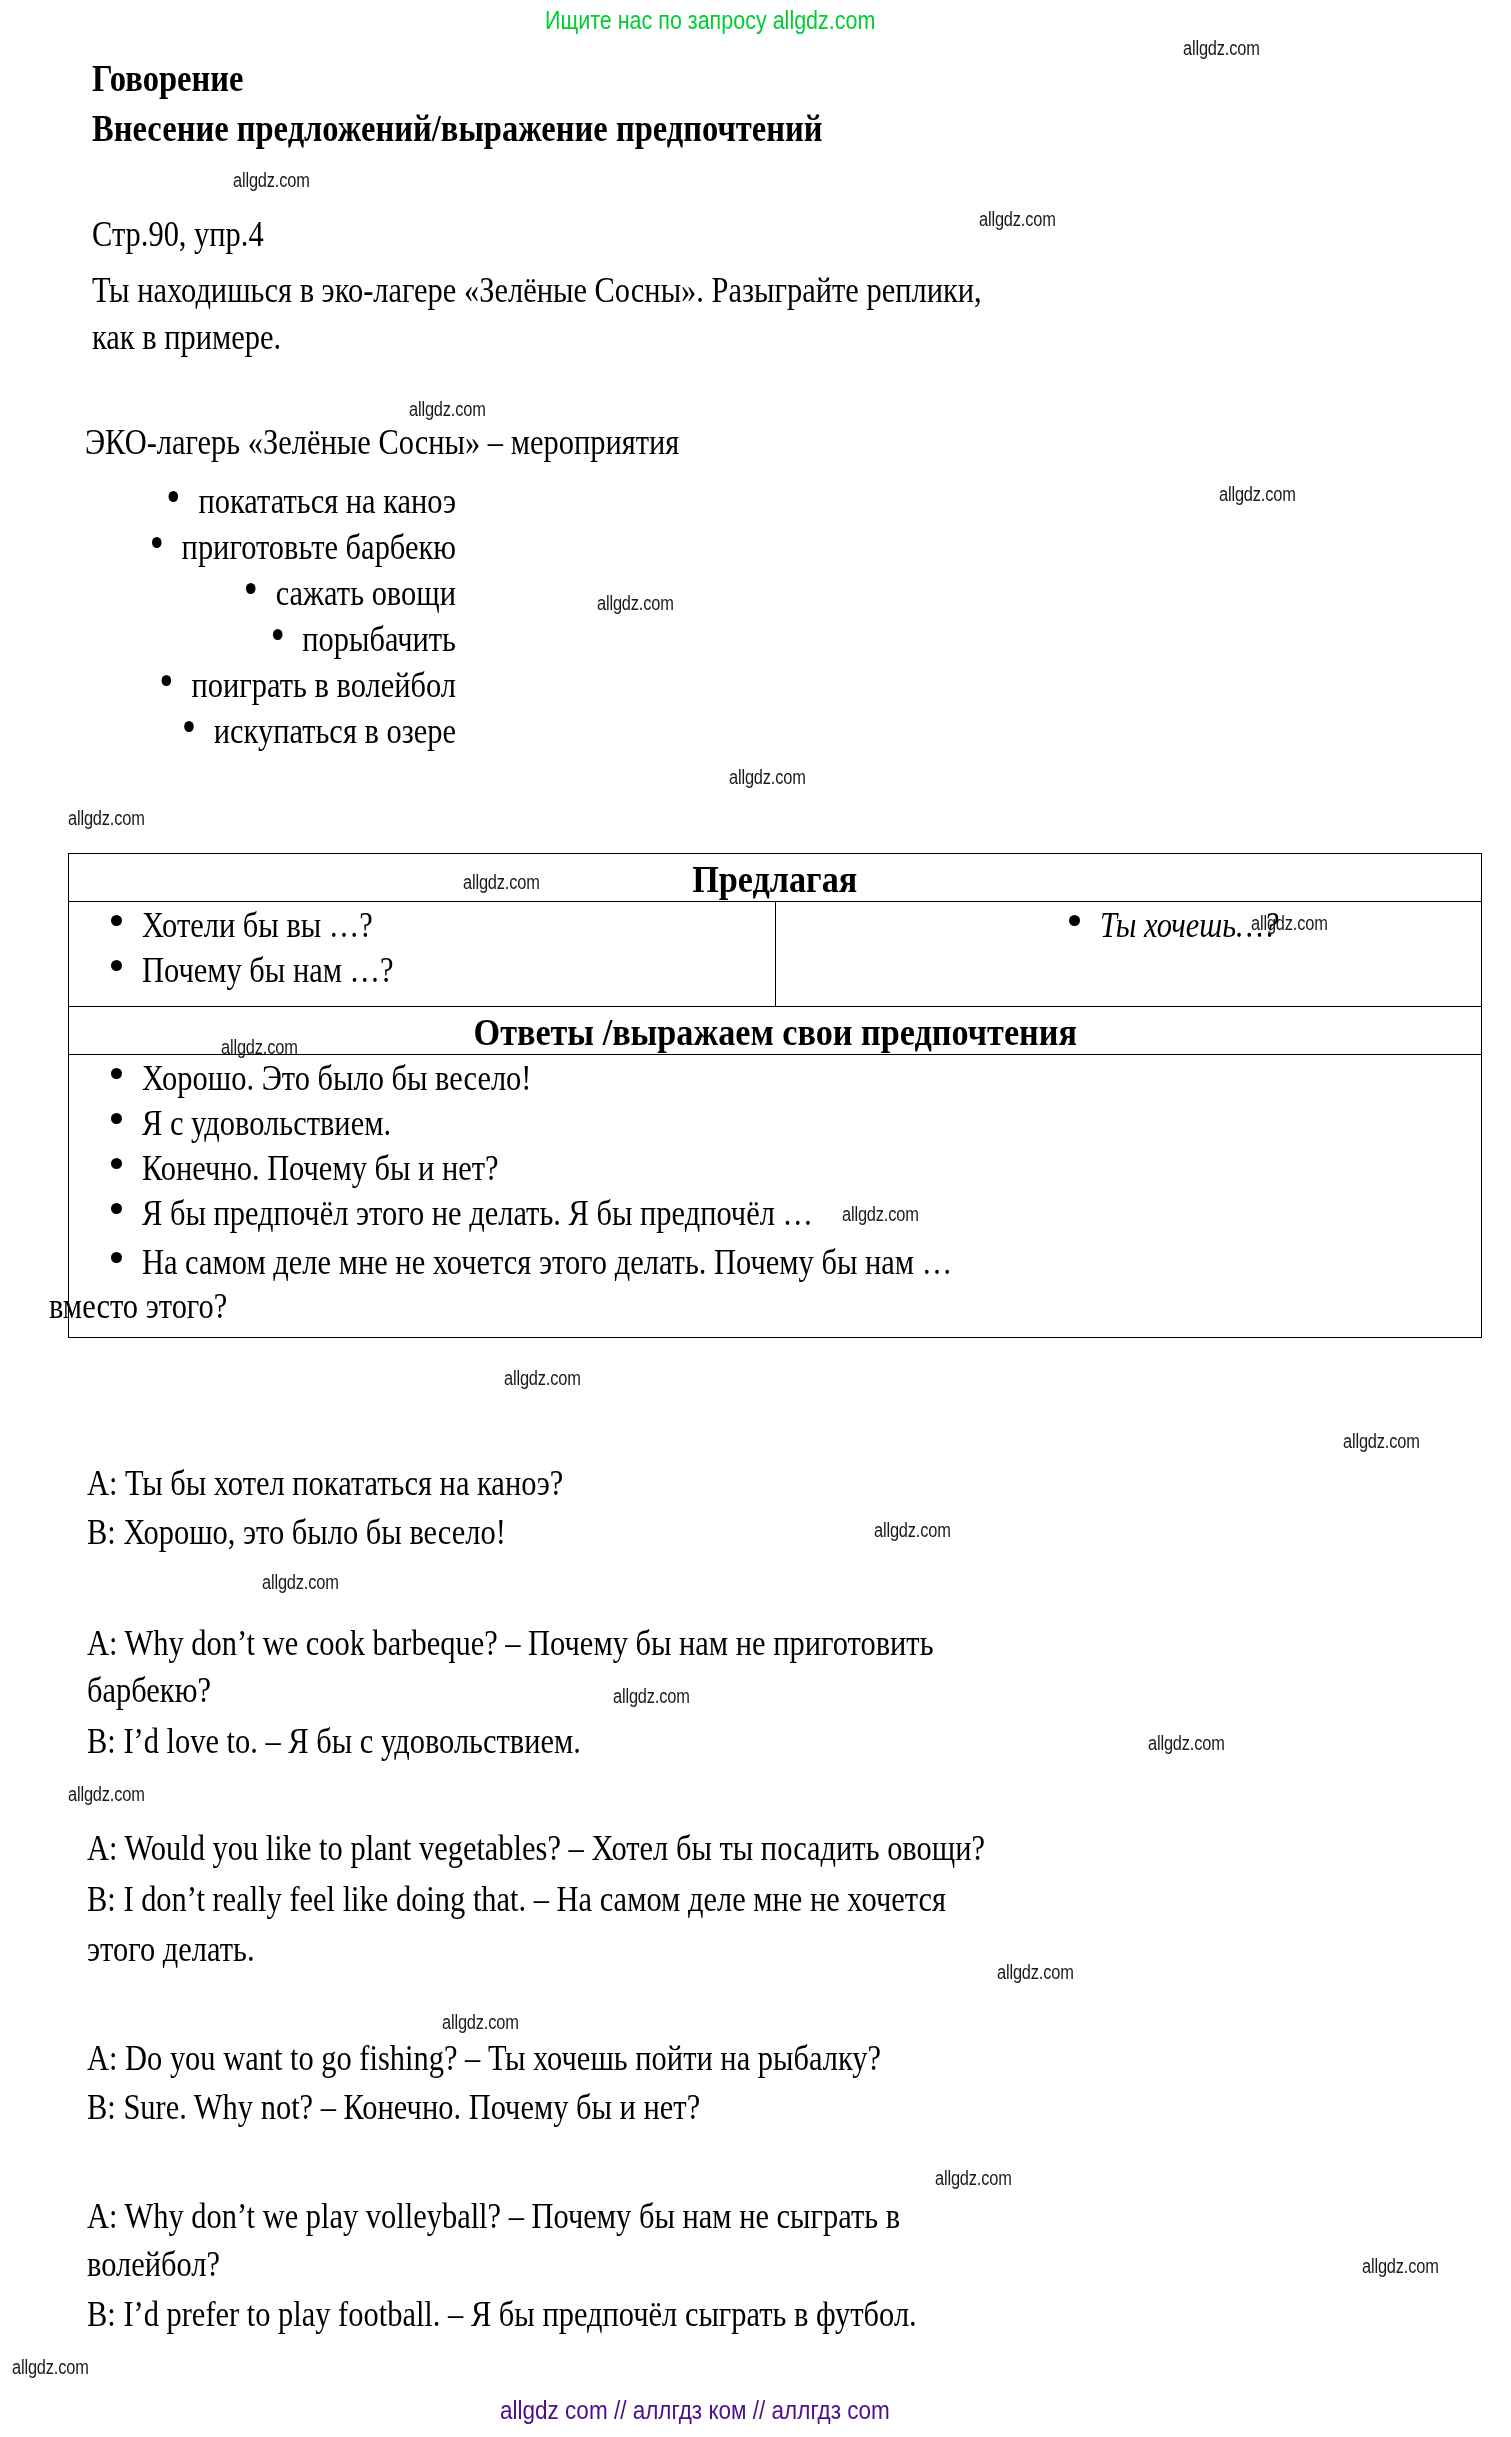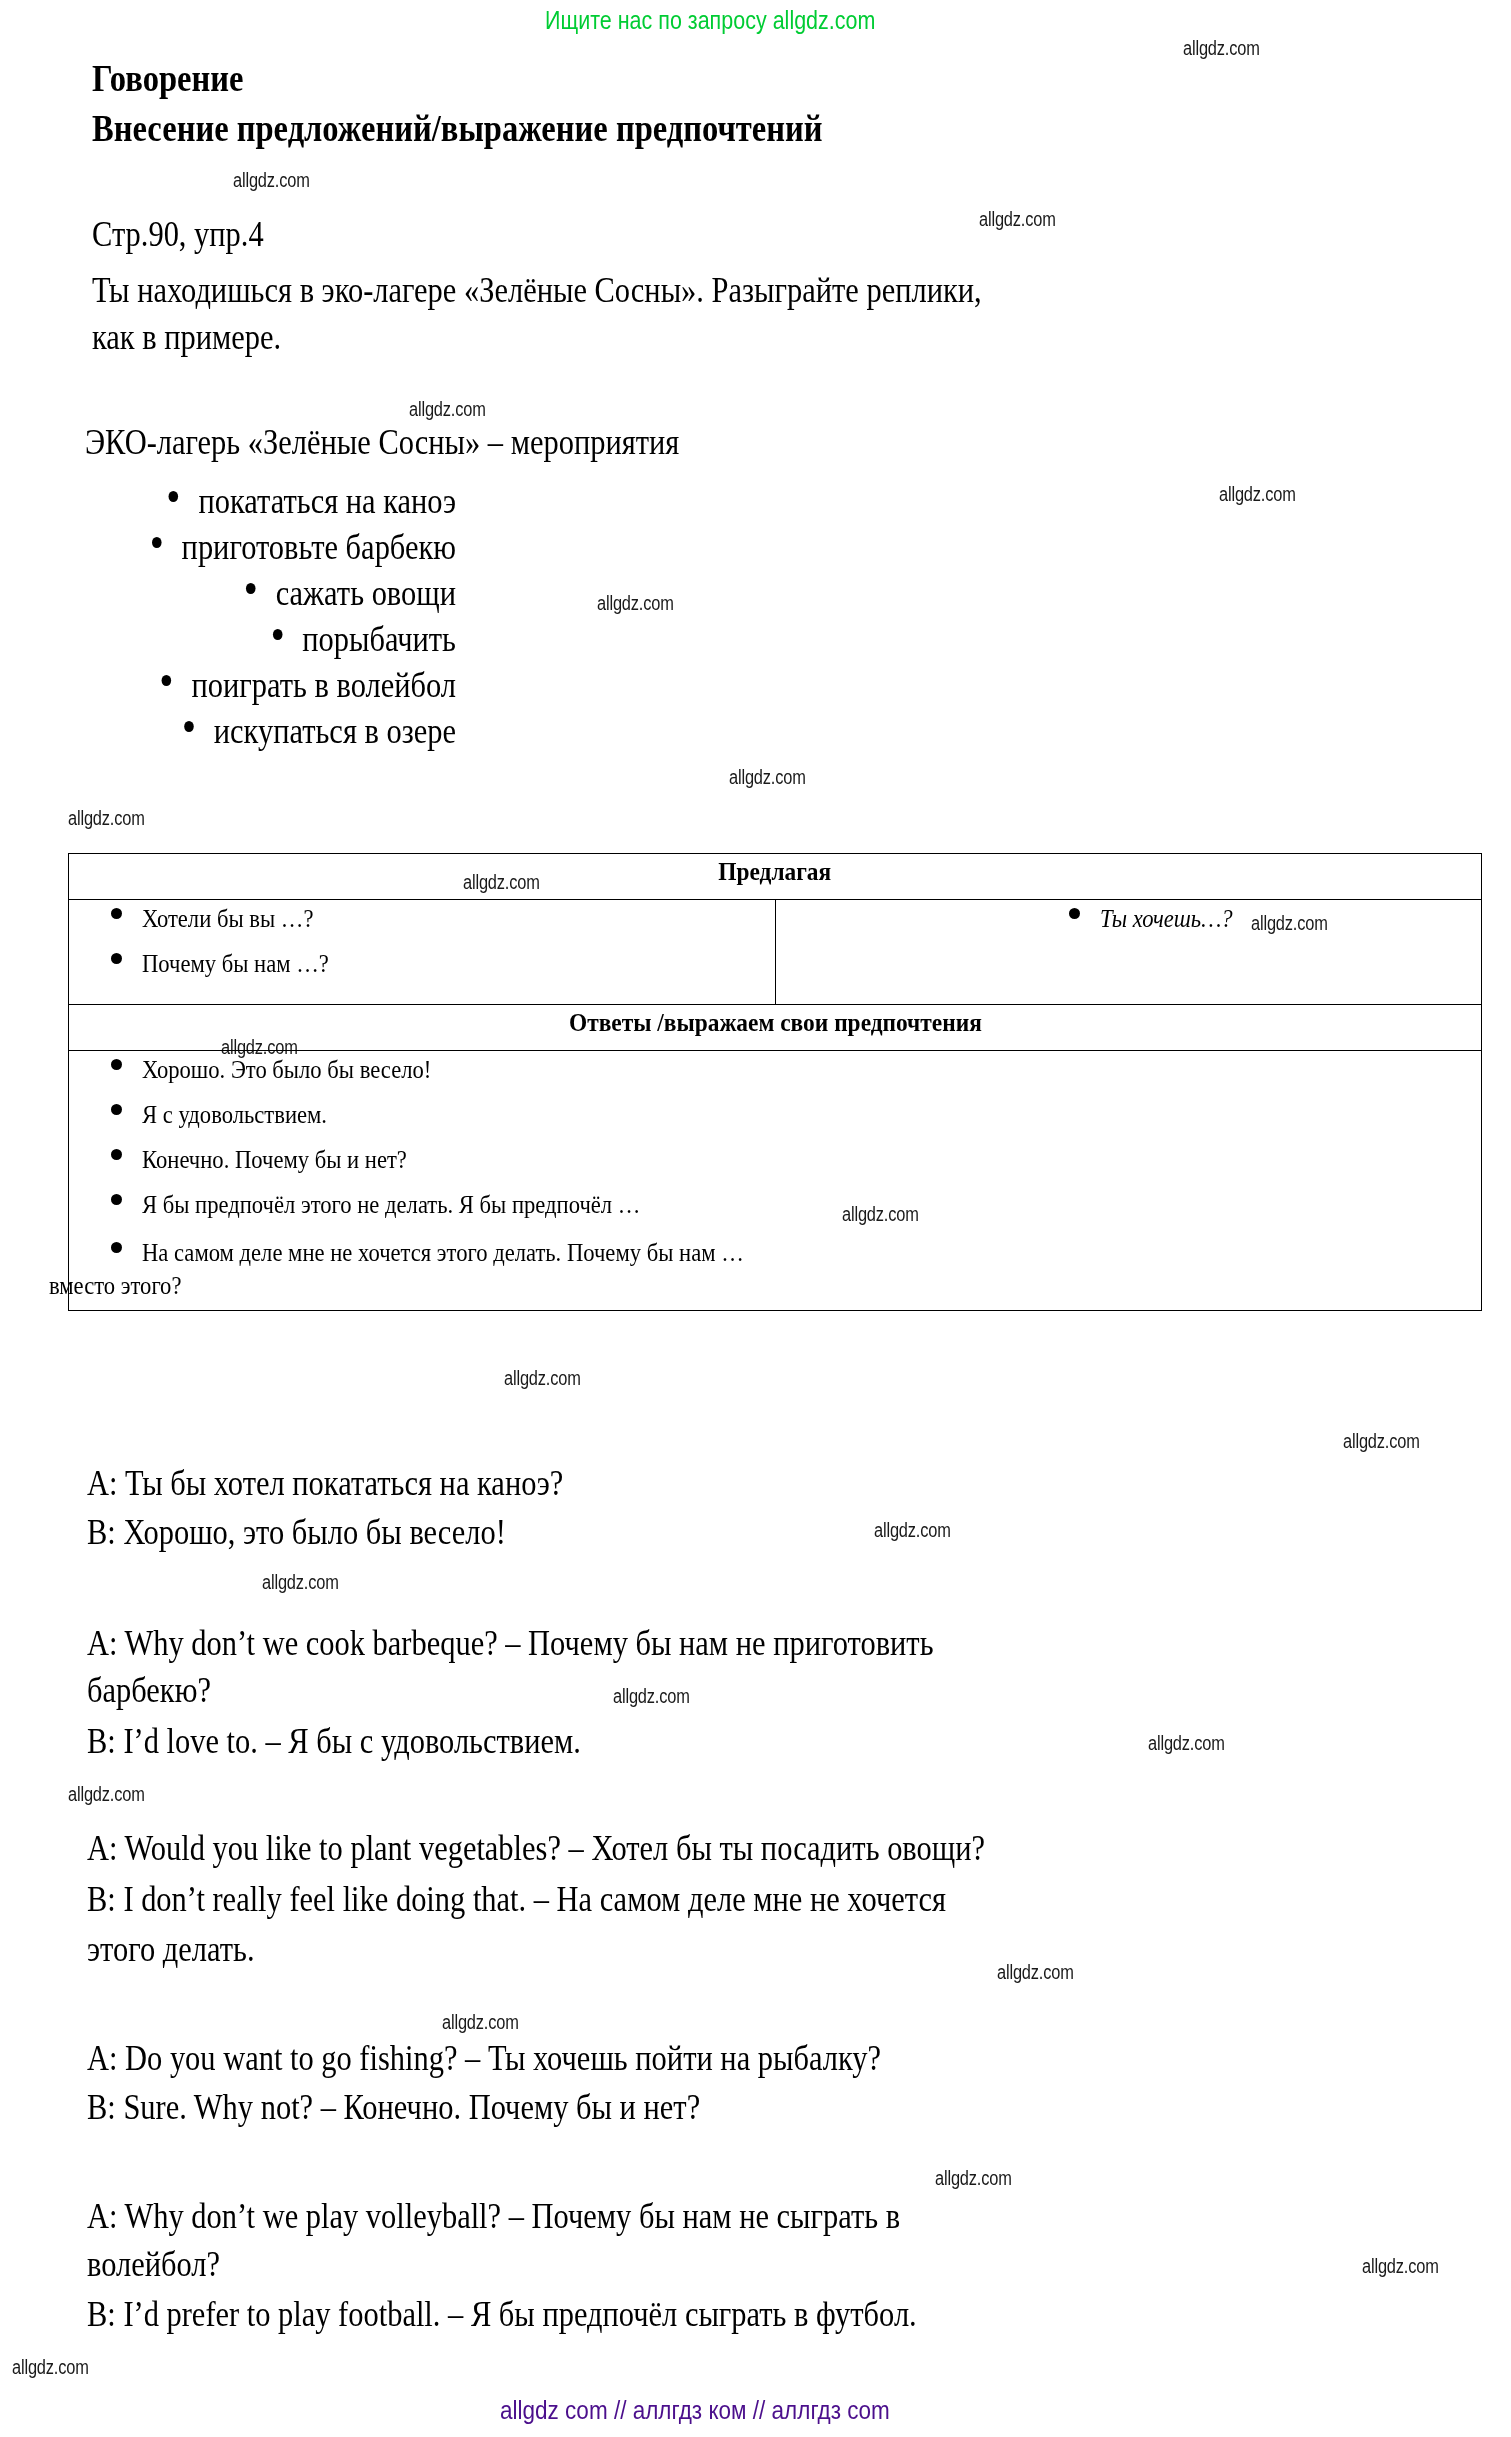--- a/index.html
+++ b/index.html
@@ -96,37 +96,37 @@
     table-layout: fixed;
   }
   #phrase-table td {
     border: 1.6px solid #000;
     vertical-align: top;
     padding: 0;
   }
   .tbl-head {
     text-align: center;
     font-weight: bold;
-    font-size: 26px;
+    font-size: 38px;
     height: 45px;
     position: relative;
   }
   .tbl-head span.htxt {
     display: inline-block;
     transform: scaleX(0.9);
     transform-origin: center top;
     padding-top: 3.1px;
   }
   .cell-list {
     list-style: none;
     margin: 0;
     padding: 6.2px 0 7.8px 0;
   }
   .cell-list li {
-    font-size: 26px;
+    font-size: 35px;
     line-height: 1.0;
     height: 45px;
     padding-left: 42px;
     position: relative;
     white-space: nowrap;
   }
   .cell-list li .bullet { margin-right: 20px; }
   .cell-list li .ltxt {
     display: inline-block;
     transform: scaleX(0.87);

